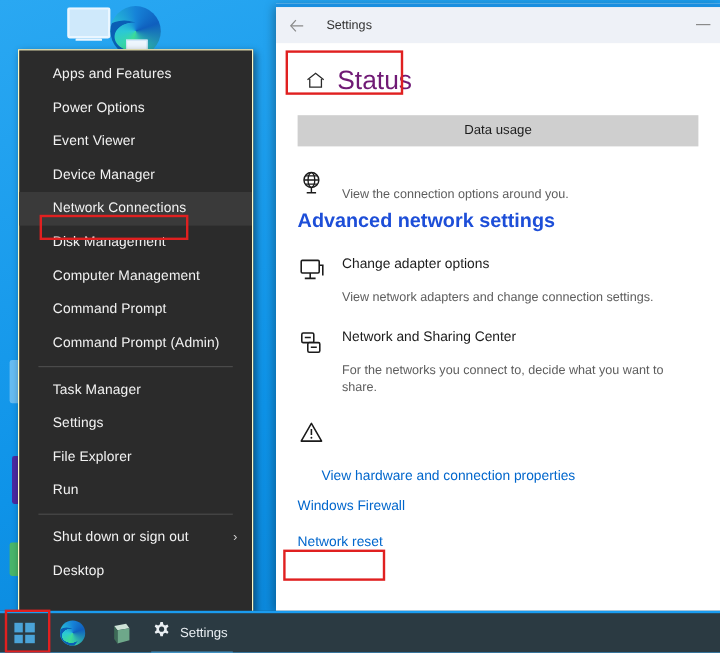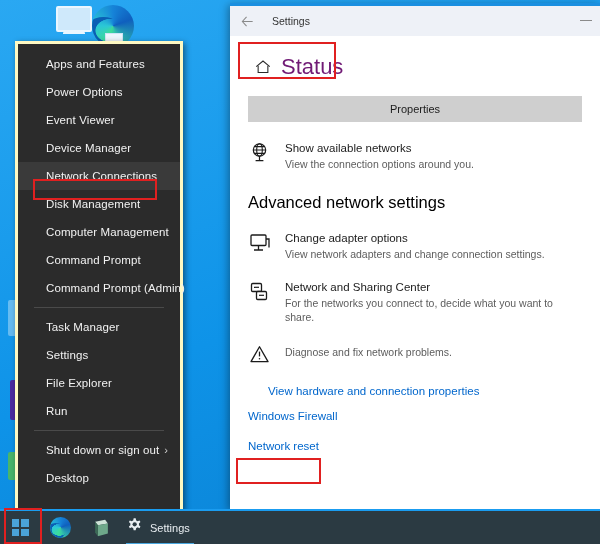--- a/index.html
+++ b/index.html
@@ -69,23 +69,23 @@
     width: 120%; height: 96%;
     background: #ffffff00;
     border-radius: 50%;
     box-shadow: inset 0 14px 0 -6px rgba(255,255,255,.0);
   }
 
   
   .ctxmenu {
     position: absolute;
     left: 15px; top: 41px;
-    width: 168px; height: 471px;
+    width: 196px; height: 471px;
     background: #2b2b2b;
-    border: 3px solid #fef9c3;
+    border: 1px solid #fef9c3;
     box-shadow: 2px 2px 6px rgba(0,0,0,.45);
     padding: 6px 0;
     z-index: 20;
   }
   .ctx-item {
     height: 28px;
     display: flex; align-items: center;
     padding: 0 12px 0 28px;
     color: #f2f2f2;
     font-size: 11.5px;
@@ -160,26 +160,26 @@
     background: #cfcfcf;
     color: #1c1c1c;
     font-size: 11px;
     display: flex; align-items: center; justify-content: center;
   }
 
   .entry { display: flex; gap: 13px; margin-top: 19px; align-items: flex-start; }
   .entry-ico { width: 24px; min-width: 24px; height: 24px; position: relative; color: #202020; }
   .entry-txt { padding-top: 0px; }
   .entry-title { font-size: 11.5px; color: #1b1b1b; line-height: 14px; }
-  .entry-sub { font-size: 10.5px; color: #5d5d5d; line-height: 14px; margin-top: 2px; }
+  .entry-sub { font-size: 10.5px; color: #5d5d5d; line-height: 14px; margin-top: 14px; }
 
   .section-head {
-    font-size: 16.5px; color: #000000;
-    margin-top: 22px;
-    font-weight: 400;
+    font-size: 16.5px; color: #1d4ed8;
+    margin-top: 6px;
+    font-weight: 700;
   }
   .link {
     color: #0066cc;
     font-size: 11.5px;
     margin-top: 17px;
     display: inline-block;
     width: fit-content;
   }
   .link.boxed { padding: 3px 5px; margin-left: -5px; }
 
@@ -324,35 +324,34 @@
           <svg width="18" height="18" viewBox="0 0 20 20" aria-hidden="true">
             <path d="M2.5 9.5 L10 3.4 L17.5 9.5" fill="none" stroke="#2a2a2a" stroke-width="1.2"></path>
             <path d="M4.6 8.6 V16.2 H15.4 V8.6" fill="none" stroke="#2a2a2a" stroke-width="1.2"></path>
           </svg>
         </span>
         <span class="status-text">Status</span>
       </div>
 
       
       <div class="btn-row">
-        <div class="flat-btn">Properties</div>
+        <div class="flat-btn">Data usage</div>
       </div>
 
       
       <div class="entry">
         <span class="entry-ico">
           <svg width="24" height="24" viewBox="0 0 24 24" aria-hidden="true">
             <circle cx="11.5" cy="9" r="6.2" fill="none" stroke="#1b1b1b" stroke-width="1.2"></circle>
             <ellipse cx="11.5" cy="9" rx="2.8" ry="6.2" fill="none" stroke="#1b1b1b" stroke-width="1.1"></ellipse>
             <path d="M5.4 9 H17.6 M6.3 5.6 H16.7 M6.3 12.4 H16.7" stroke="#1b1b1b" stroke-width="1.1" fill="none"></path>
             <path d="M11.5 15.2 V19 M7.6 19.6 H15.4" stroke="#1b1b1b" stroke-width="1.2" fill="none"></path>
           </svg>
         </span>
         <span class="entry-txt">
-          <span class="entry-title" style="display:block">Show available networks</span>
           <span class="entry-sub" style="display:block">View the connection options around you.</span>
         </span>
       </div>
 
       
       <div class="section-head">Advanced network settings</div>
 
       <div class="entry">
         <span class="entry-ico">
           <svg width="24" height="24" viewBox="0 0 24 24" aria-hidden="true">
@@ -384,21 +383,20 @@
 
       <div class="entry">
         <span class="entry-ico">
           <svg width="24" height="24" viewBox="0 0 24 24" aria-hidden="true">
             <path d="M11.5 3.8 L20 18.6 H3 Z" fill="none" stroke="#1b1b1b" stroke-width="1.3" stroke-linejoin="round"></path>
             <path d="M11.5 8.6 V13.4" stroke="#1b1b1b" stroke-width="1.3"></path>
             <circle cx="11.5" cy="15.8" r="0.8" fill="#1b1b1b"></circle>
           </svg>
         </span>
         <span class="entry-txt">
-          <span class="entry-sub" style="display:block">Diagnose and fix network problems.</span>
         </span>
       </div>
 
       <a class="link" style="margin-top:18px;margin-left:20px;">View hardware and connection properties</a>
       <br>
       <a class="link" style="margin-top:11px;">Windows Firewall</a>
       <br>
       <a class="link boxed" style="margin-top:13px;">Network reset</a>
 
     </div>

